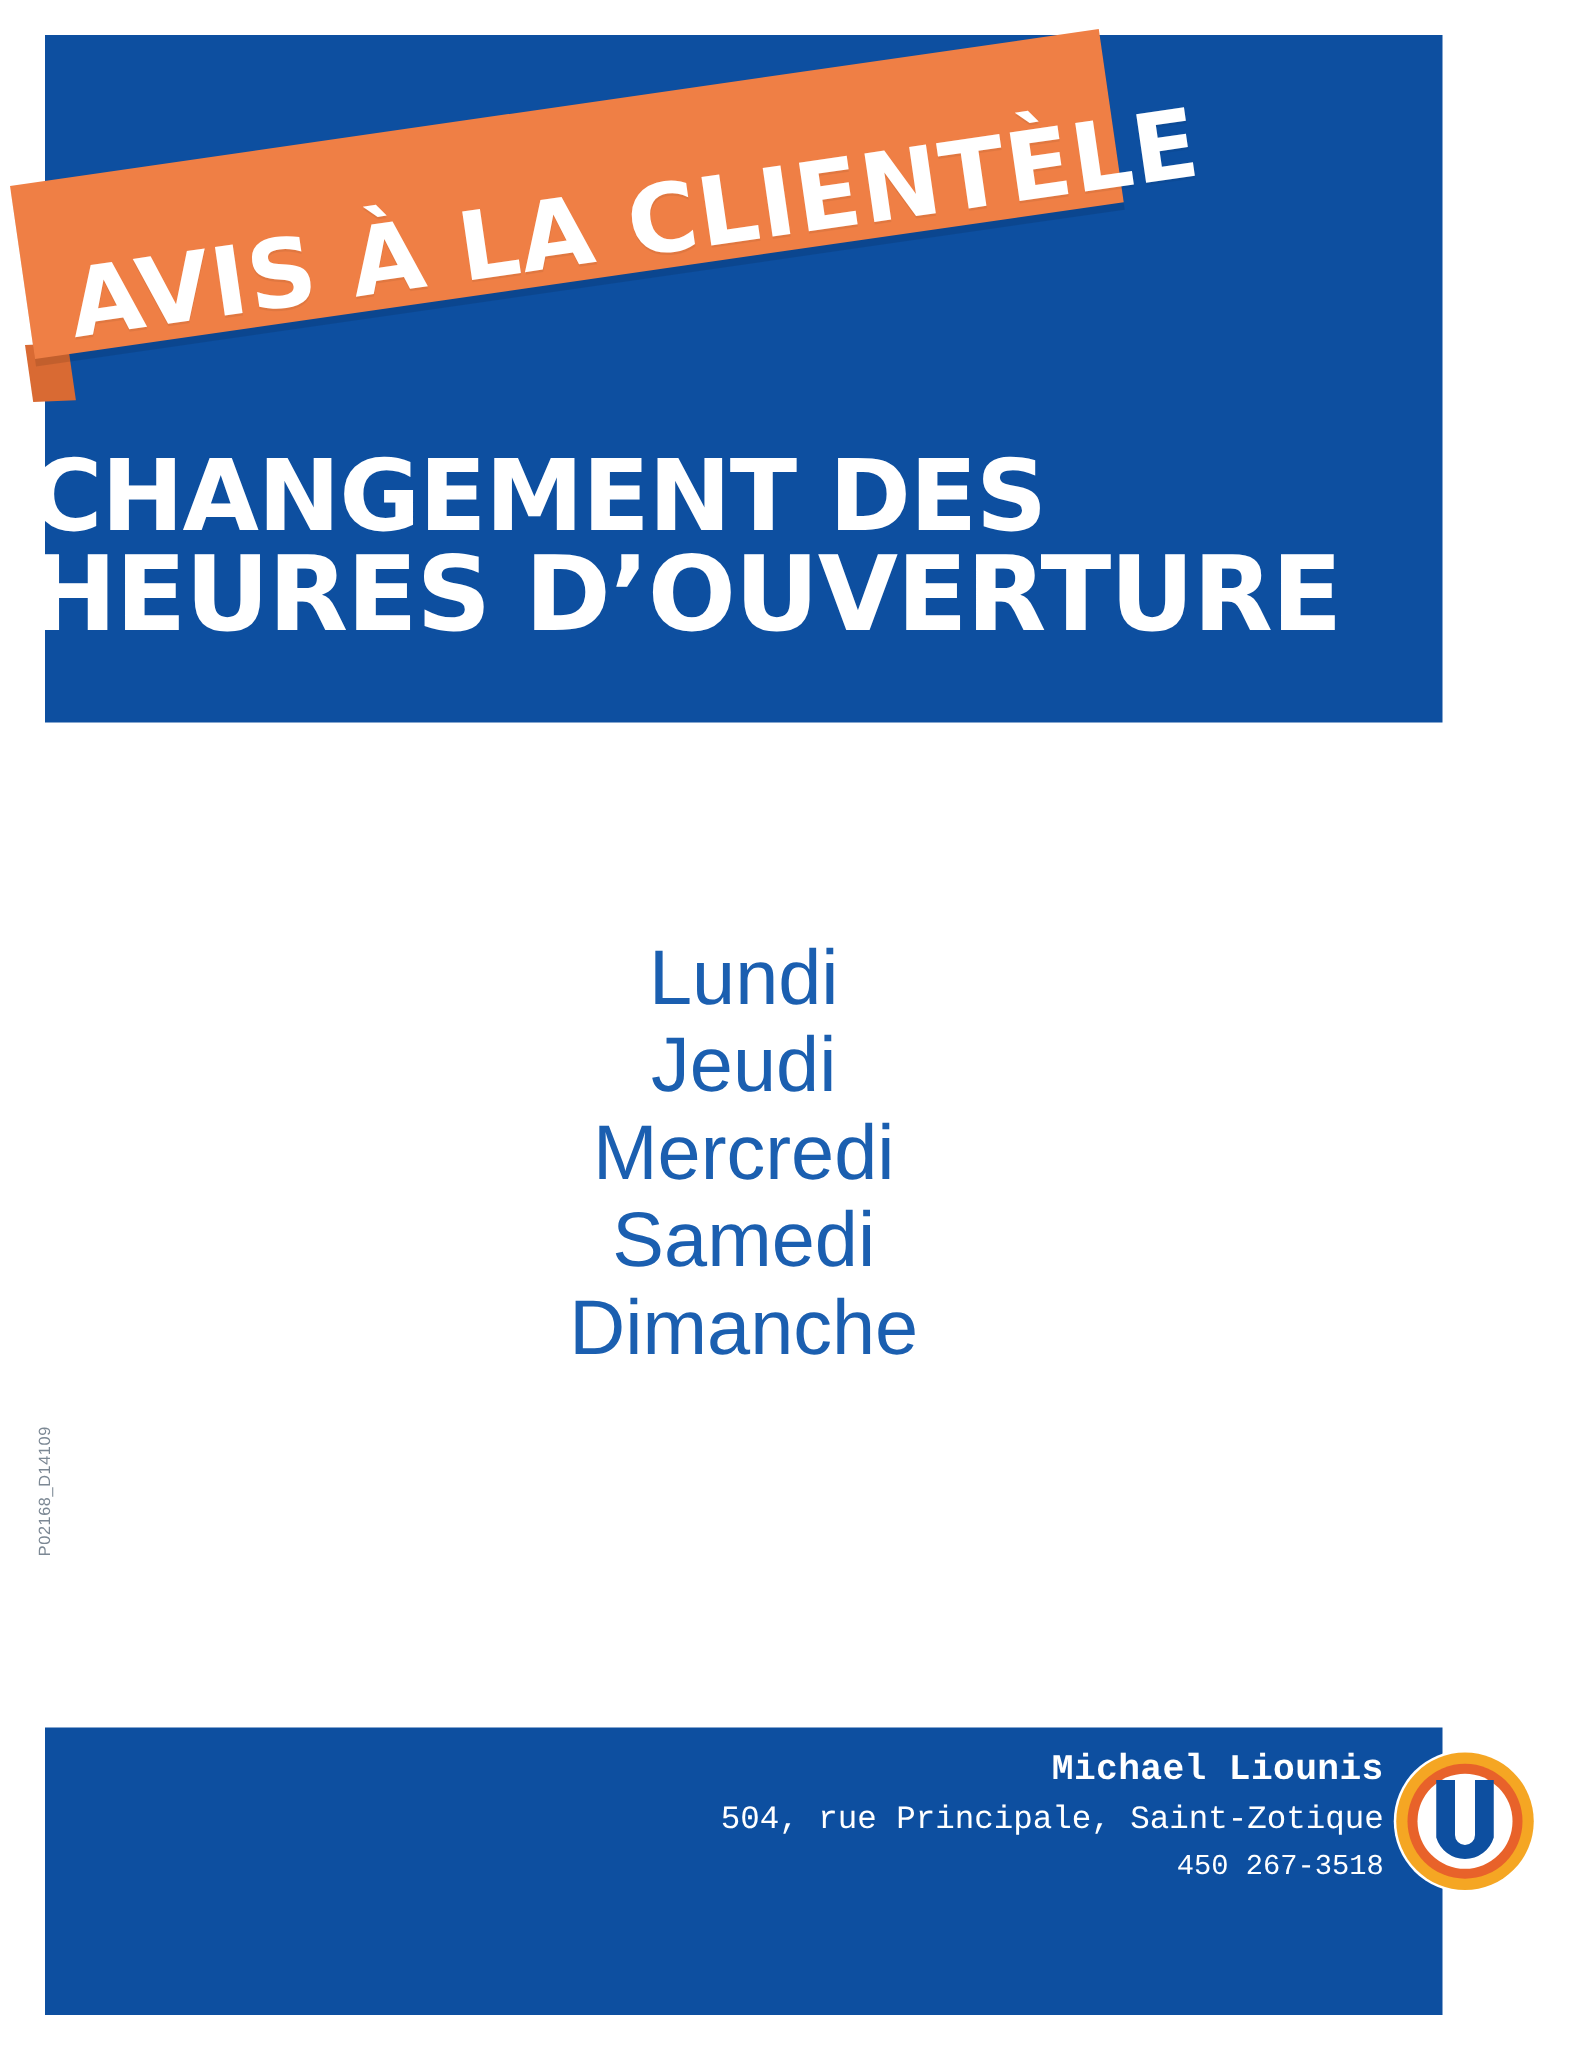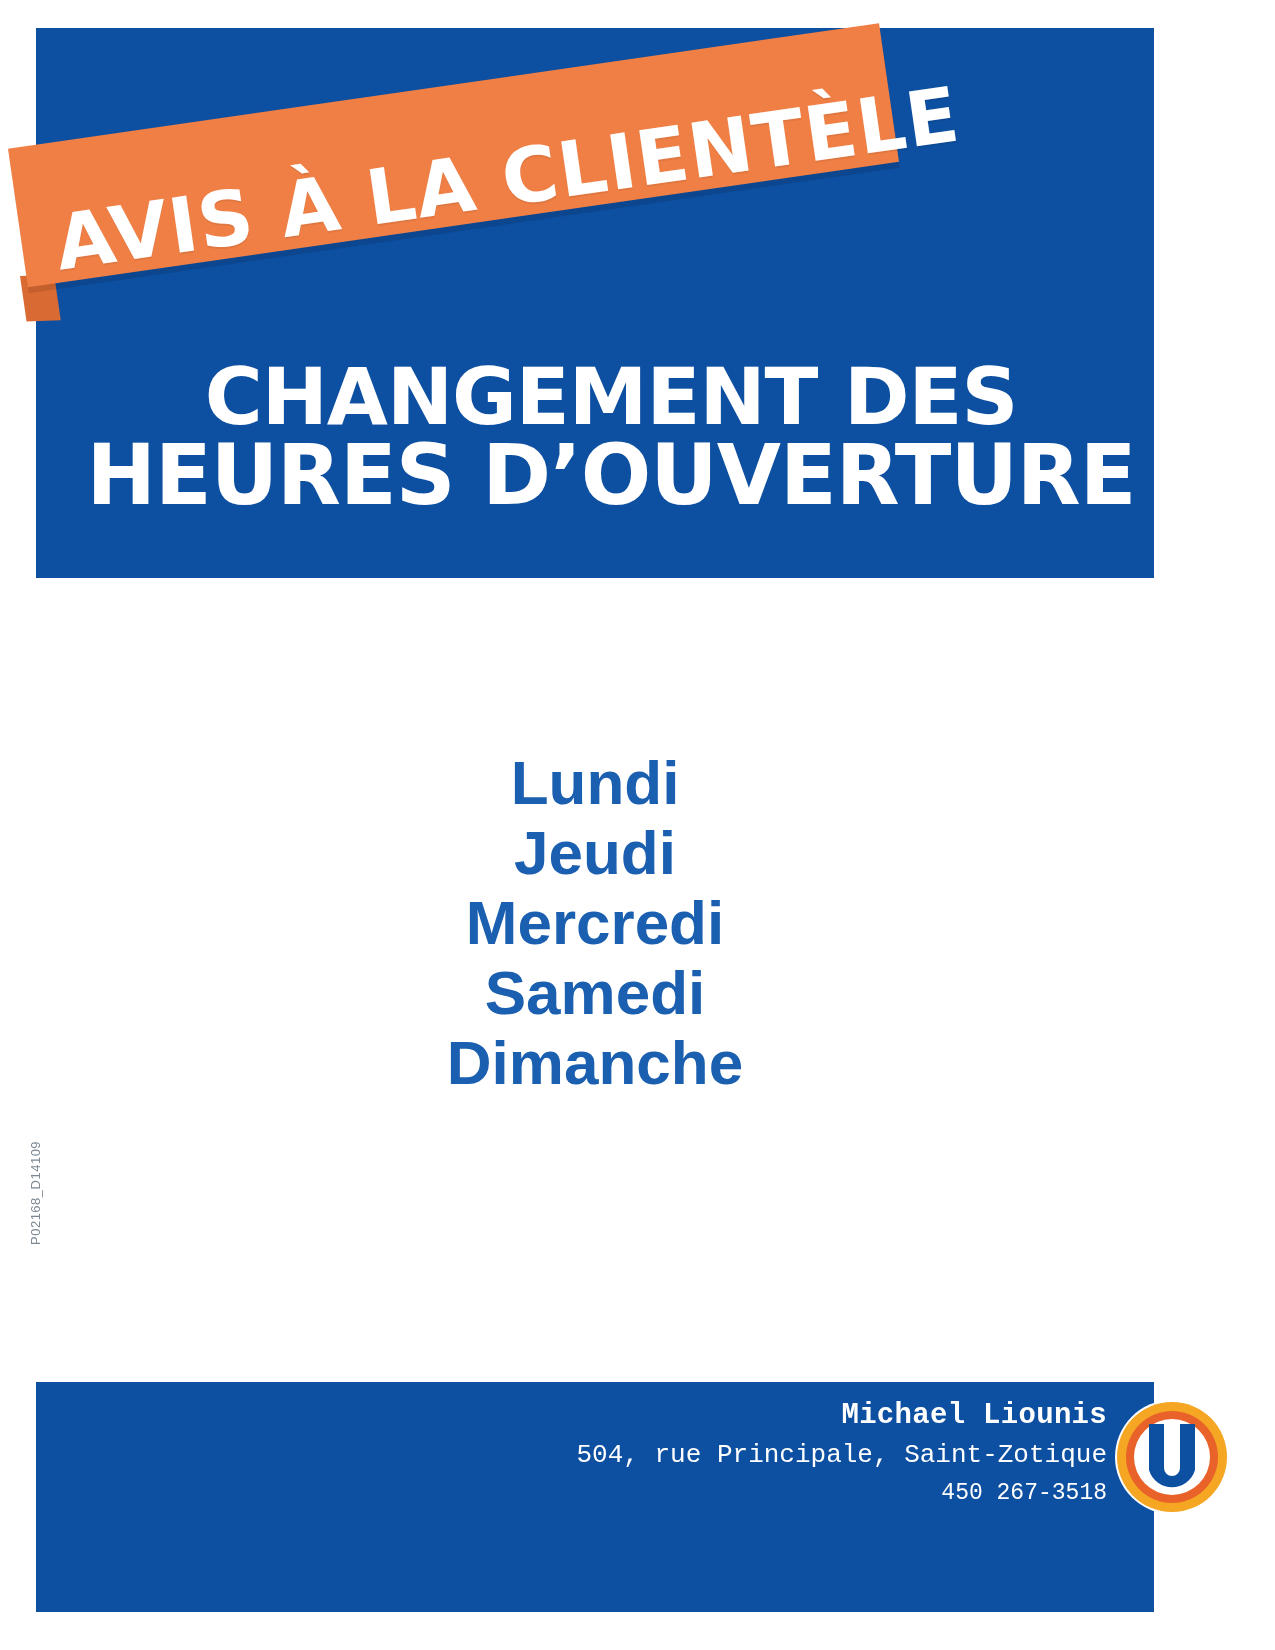--- a/index.html
+++ b/index.html
@@ -79,24 +79,23 @@
     font-size: 76px;
     letter-spacing: 1px;
     line-height: 120px;
     white-space: nowrap;
     text-shadow: 0 2px 0 rgba(0,0,0,0.06);
   }
 
   
   .headline {
     position: absolute;
-    left: 52px;
+    left: 24px;
     top: 360px;
     width: 1118px;
-    text-align: center;
     color: #ffffff;
     font-family: "DejaVu Sans", sans-serif;
     font-weight: bold;
     font-size: 79px;
     line-height: 0.96;
     letter-spacing: -1px;
   }
   .headline .line1,
   .headline .line2 {
     display: block;
@@ -111,21 +110,21 @@
     position: absolute;
     left: 36px;
     top: 748px;
     width: 1118px;
     text-align: center;
   }
   .day {
     display: block;
     color: #1b5fb0;
     font-family: "Liberation Sans", sans-serif;
-    font-weight: bold;
+    font-weight: normal;
     font-size: 62px;
     line-height: 70px;
     letter-spacing: 0px;
   }
 
   
   .side-code {
     position: absolute;
     left: 28px;
     top: 1245px;

